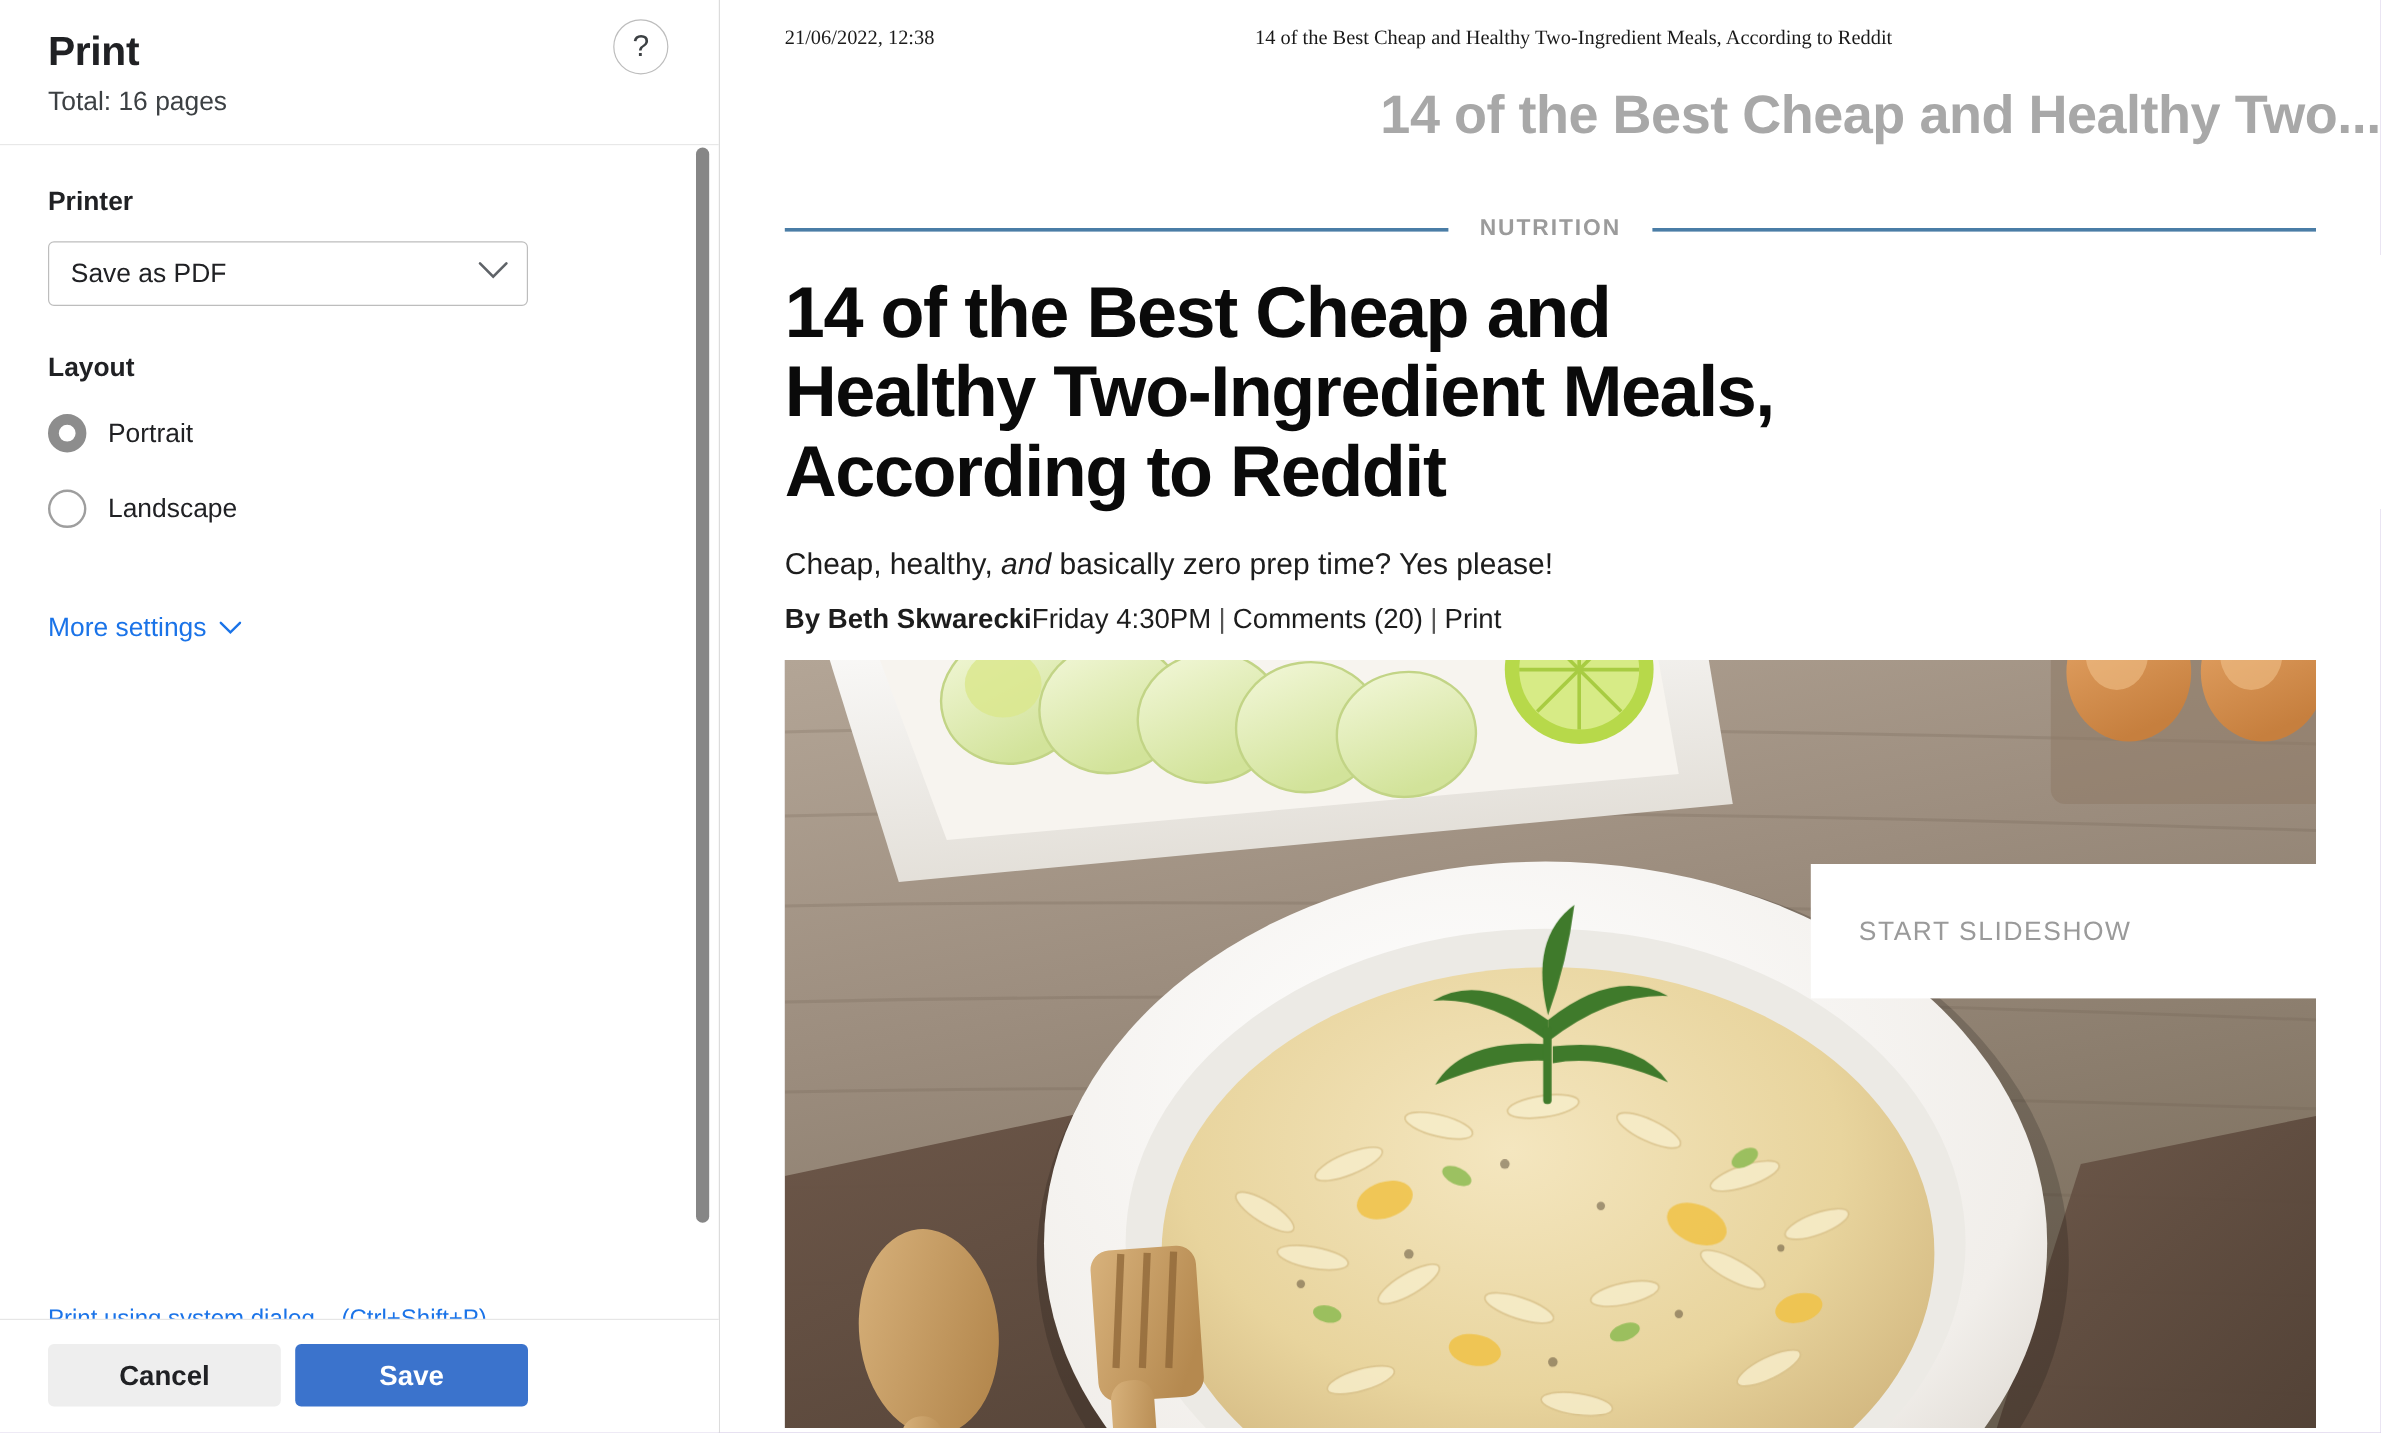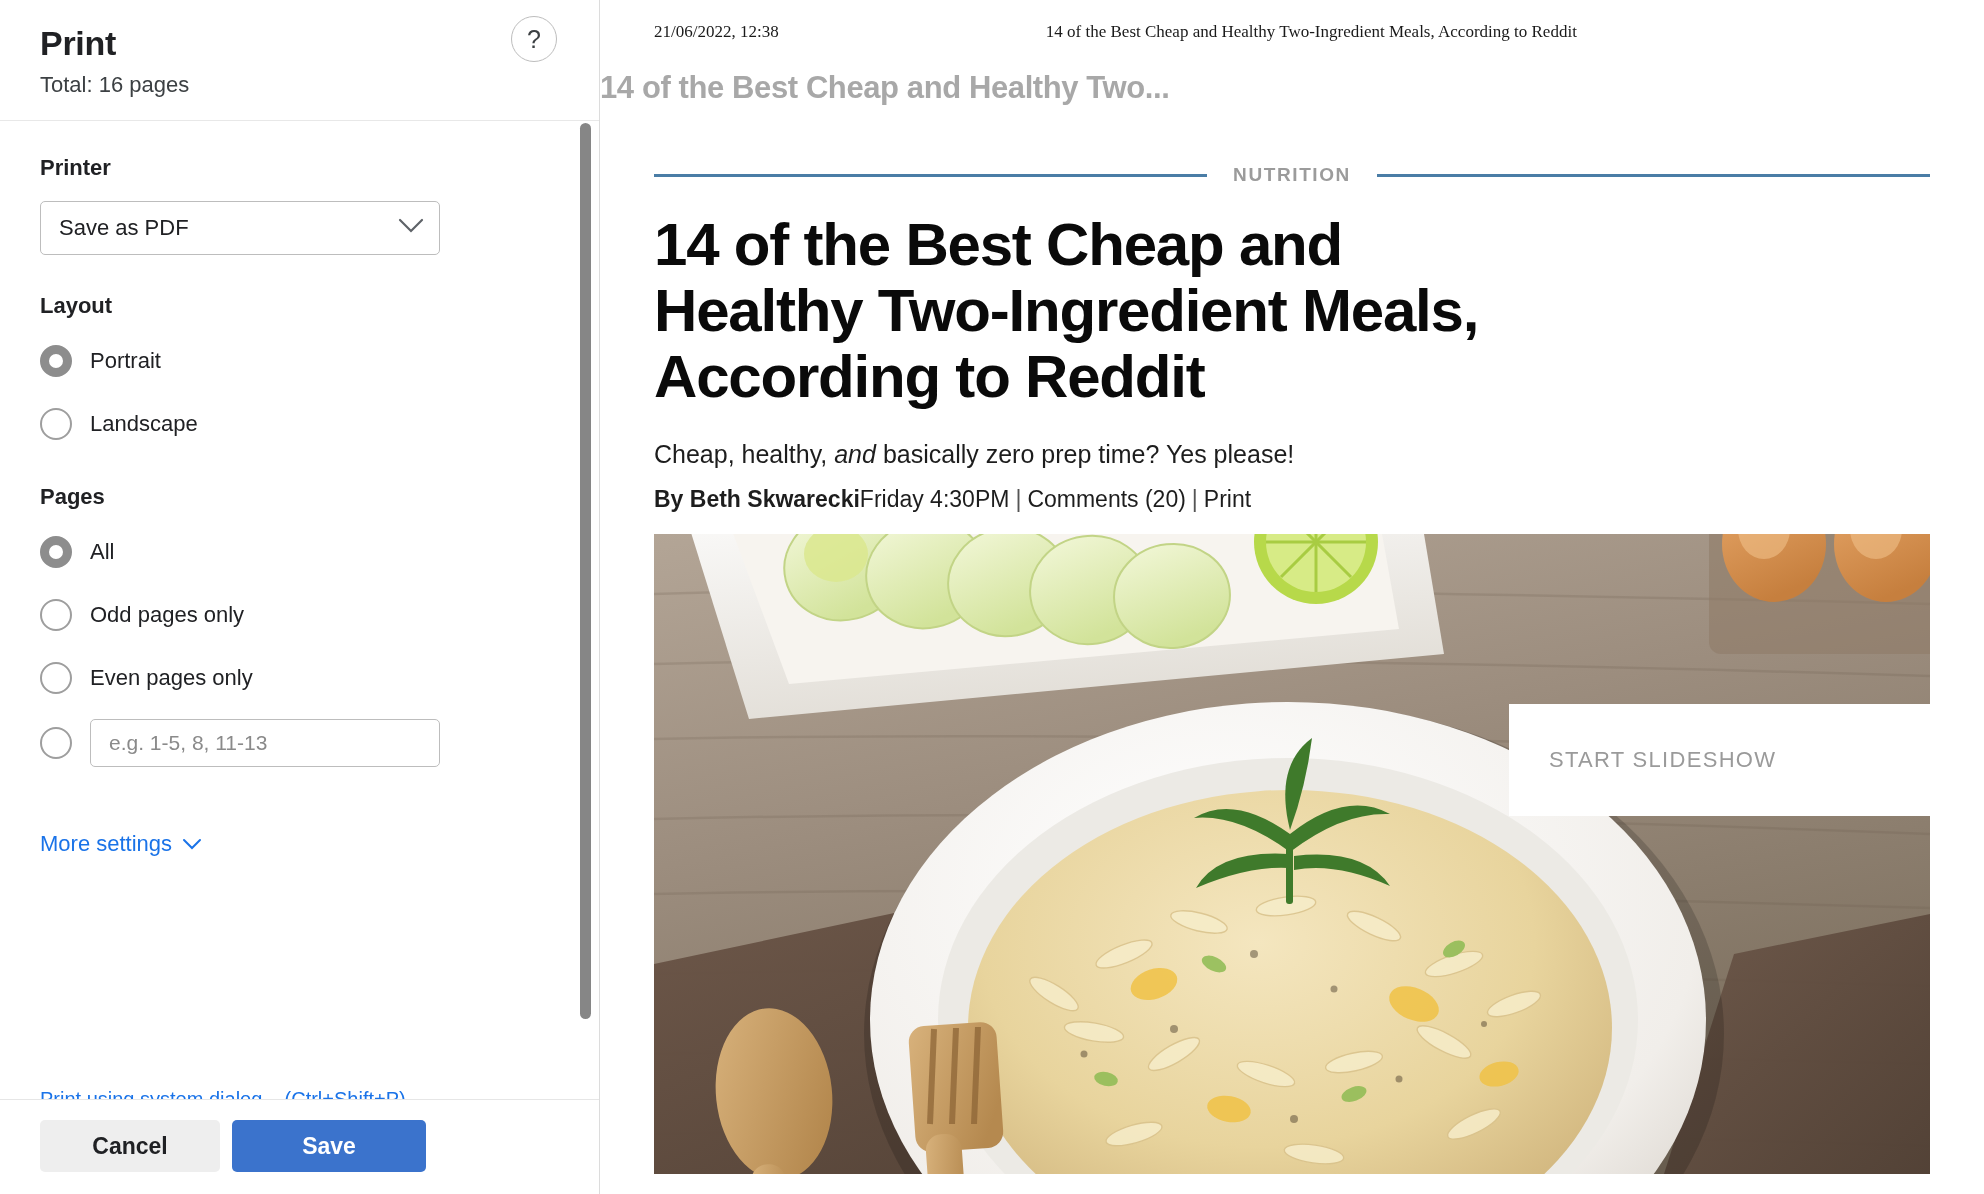--- a/index.html
+++ b/index.html
@@ -199,21 +199,21 @@
   .btn {
     height: 52px;
     border-radius: 5px;
     border: none;
     font-size: 23px;
     font-weight: 700;
     font-family: "Liberation Sans", sans-serif;
     cursor: pointer;
   }
   .btn-cancel {
-    width: 180px;
+    width: 194px;
     background: #eeeeee;
     color: #202124;
   }
   .btn-save {
     width: 194px;
     background: #3b73cc;
     color: #ffffff;
     text-align: center;
   }
 
@@ -240,22 +240,22 @@
     color: #1a1a1a;
     gap: 34px;
   }
   .pg-date { flex: 0 0 auto; }
   .pg-running {
     flex: 1 1 auto;
     text-align: center;
     padding-right: 120px;
   }
   .pg-watermark {
-    text-align: left;
-    font-size: 31px;
+    text-align: right;
+    font-size: 45px;
     font-weight: 700;
     color: #a8a8a8;
     margin-top: 28px;
     letter-spacing: -0.4px;
   }
 
   .kicker-row {
     display: flex;
     align-items: center;
     gap: 0;
@@ -370,43 +370,20 @@
             <span class="radio-label">Portrait</span>
           </div>
 
           <div class="radio-row">
             <span class="radio"></span>
             <span class="radio-label">Landscape</span>
           </div>
         </div>
 
         
-        <div class="section">
-          <div class="section-label">Pages</div>
-
-          <div class="radio-row">
-            <span class="radio checked"></span>
-            <span class="radio-label">All</span>
-          </div>
-
-          <div class="radio-row">
-            <span class="radio"></span>
-            <span class="radio-label">Odd pages only</span>
-          </div>
-
-          <div class="radio-row">
-            <span class="radio"></span>
-            <span class="radio-label">Even pages only</span>
-          </div>
-
-          <div class="pages-input-row">
-            <span class="radio"></span>
-            <input class="pages-input" type="text" placeholder="e.g. 1-5, 8, 11-13" style="">
-          </div>
-        </div>
 
         <div class="more-settings">
           <span>More settings</span>
           <span>
             <svg width="20" height="13" viewBox="0 0 20 13" fill="none" xmlns="http://www.w3.org/2000/svg">
               <path d="M2 2 L10 10 L18 2" stroke="#1a73e8" stroke-width="2" fill="none" stroke-linecap="round"></path>
             </svg>
           </span>
         </div>
 

